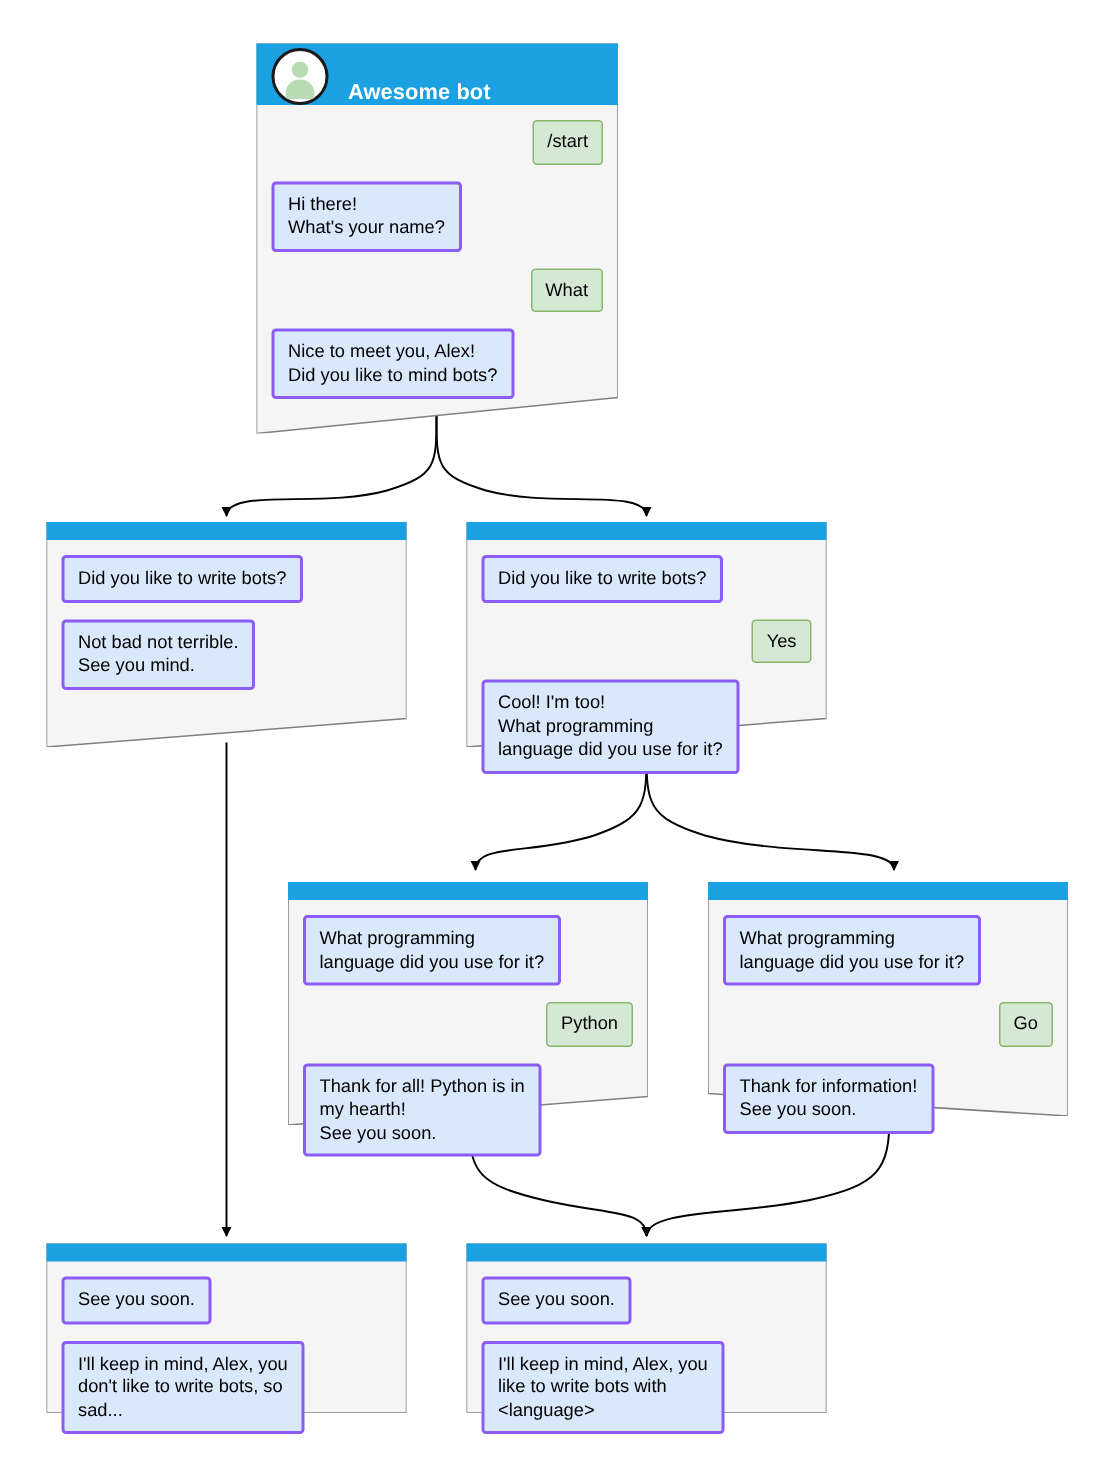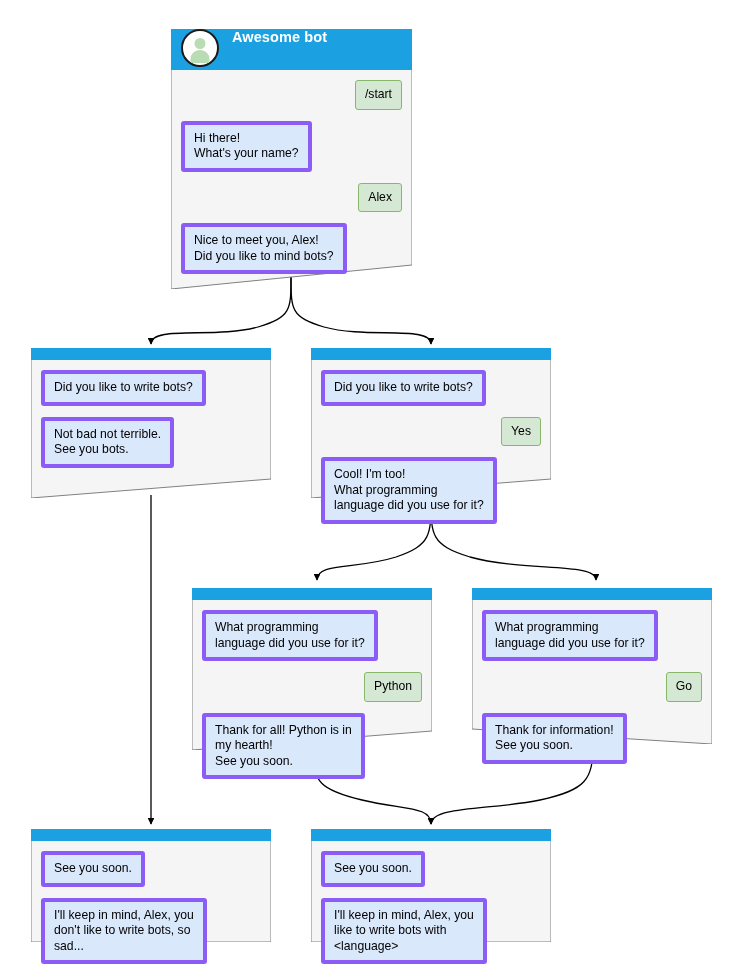--- a/index.html
+++ b/index.html
@@ -45,21 +45,21 @@
   .node-inner {
     position: absolute;
     left: 0; top: 0;
     width: 100%;
     z-index: 2;
   }
   .node-header {
     height: 41px;
     background: #1ba1e2;
     display: flex;
-    align-items: flex-start;
+    align-items: flex-end;
     box-sizing: border-box;
     padding-left: 8px;
   }
   .node-header.bare { height: 12px; }
 
   .avatar {
     width: 38px;
     height: 38px;
     border-radius: 50%;
     background: #ffffff;
@@ -114,21 +114,21 @@
     line-height: 15.5px;
     color: #000000;
     padding: 6px 9px;
     border-radius: 3px;
     box-sizing: border-box;
     white-space: pre-line;
     max-width: 80%;
   }
   .bubble.bot {
     background: #dae8fc;
-    border: 4px solid #8b5cf6;
+    border: 2px solid #8b5cf6;
   }
   .bubble.user {
     background: #d5e8d4;
     border: 1px solid #87b86a;
     text-align: left;
   }
 </style>
 </head>
 <body>
 
@@ -169,21 +169,21 @@
       </div>
       <div class="msgs">
         <div class="msg-row user">
           <div class="bubble user">/start</div>
         </div>
         <div class="msg-row bot">
           <div class="bubble bot">Hi there!
 What's your name?</div>
         </div>
         <div class="msg-row user">
-          <div class="bubble user">Alex</div>
+          <div class="bubble user">What</div>
         </div>
         <div class="msg-row bot">
           <div class="bubble bot">Nice to meet you, Alex!
 Did you like to mind bots?</div>
         </div>
       </div>
     </div>
   </div>
 
   <div class="node" style="left:31px; top:348px; width:240px; height:150px;">
@@ -191,21 +191,21 @@
       <path d="M 0,0 L 240,0 L 240,131 L 0,150 Z" fill="#f5f5f5" stroke="#808080" stroke-width="1"></path>
     </svg>
     <div class="node-inner">
       <div class="node-header bare"></div>
       <div class="msgs">
         <div class="msg-row bot">
           <div class="bubble bot">Did you like to write bots?</div>
         </div>
         <div class="msg-row bot">
           <div class="bubble bot">Not bad not terrible.
-See you bots.</div>
+See you mind.</div>
         </div>
       </div>
     </div>
   </div>
 
   <div class="node" style="left:311px; top:348px; width:240px; height:150px;">
     <svg class="node-shape" viewBox="0 0 240 150" preserveAspectRatio="none">
       <path d="M 0,0 L 240,0 L 240,131 L 0,150 Z" fill="#f5f5f5" stroke="#808080" stroke-width="1"></path>
     </svg>
     <div class="node-inner">

